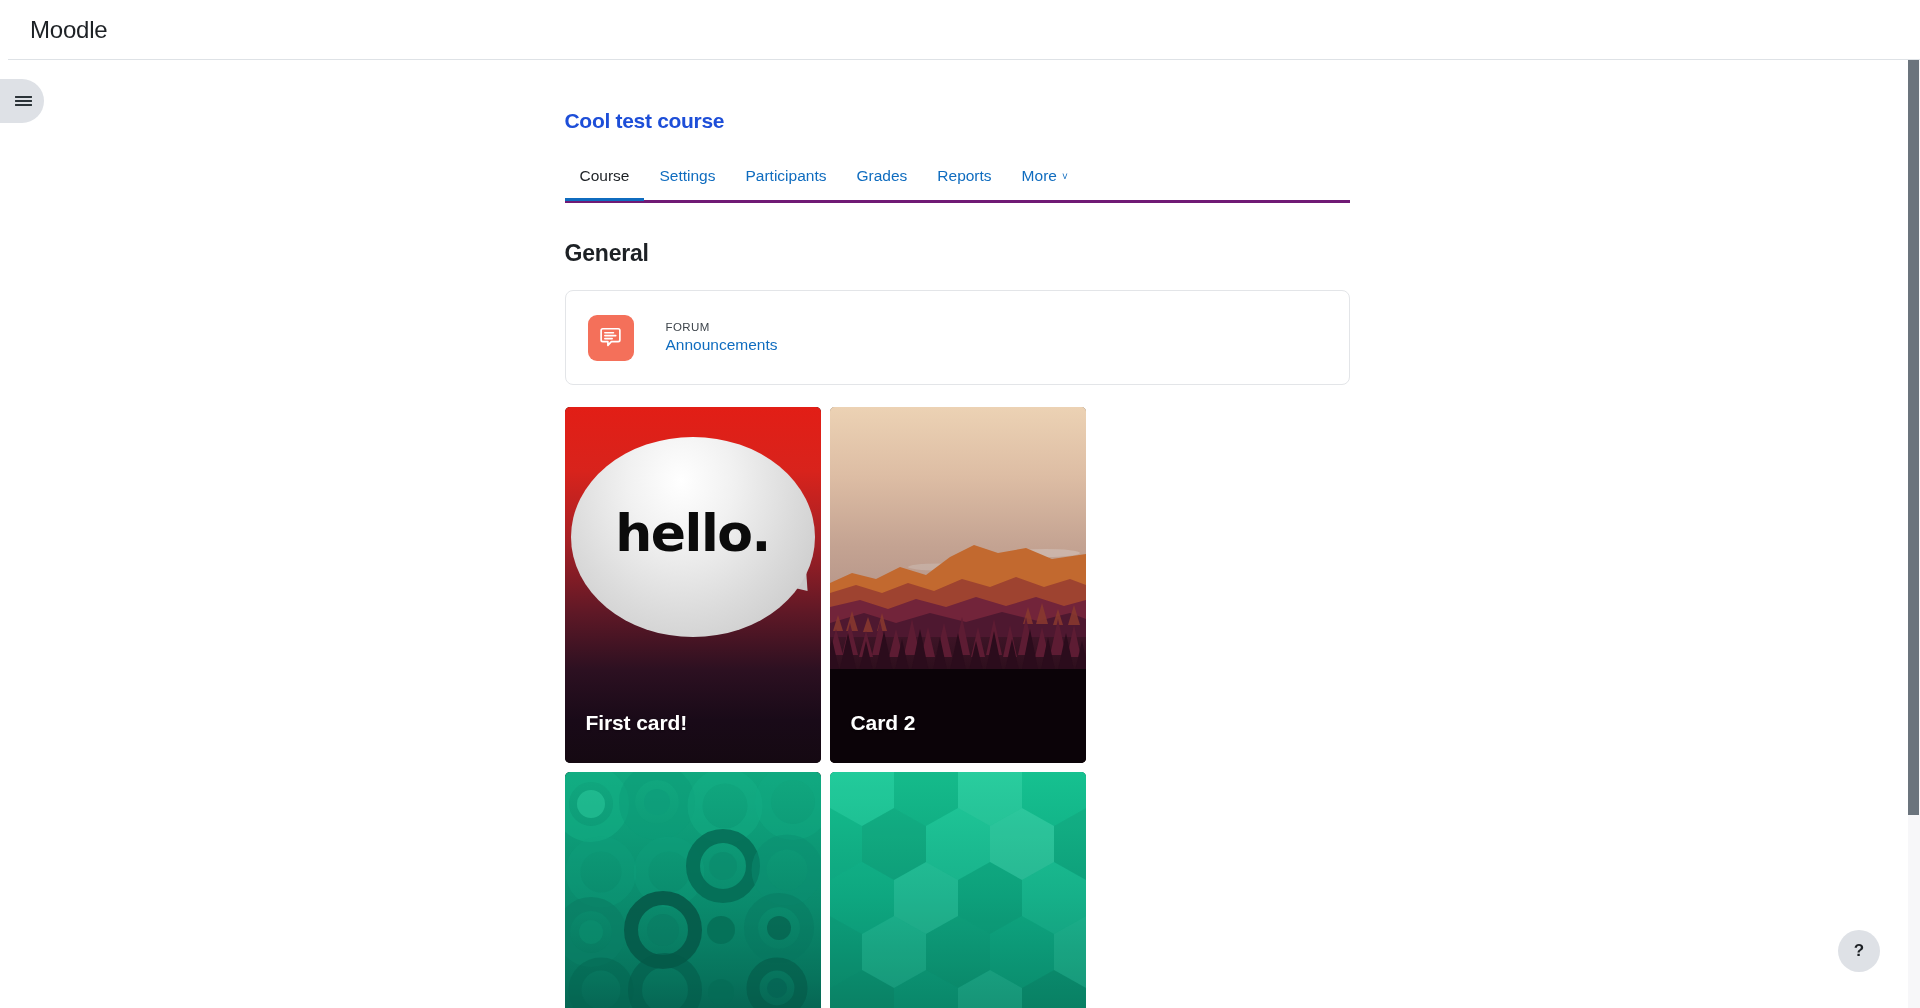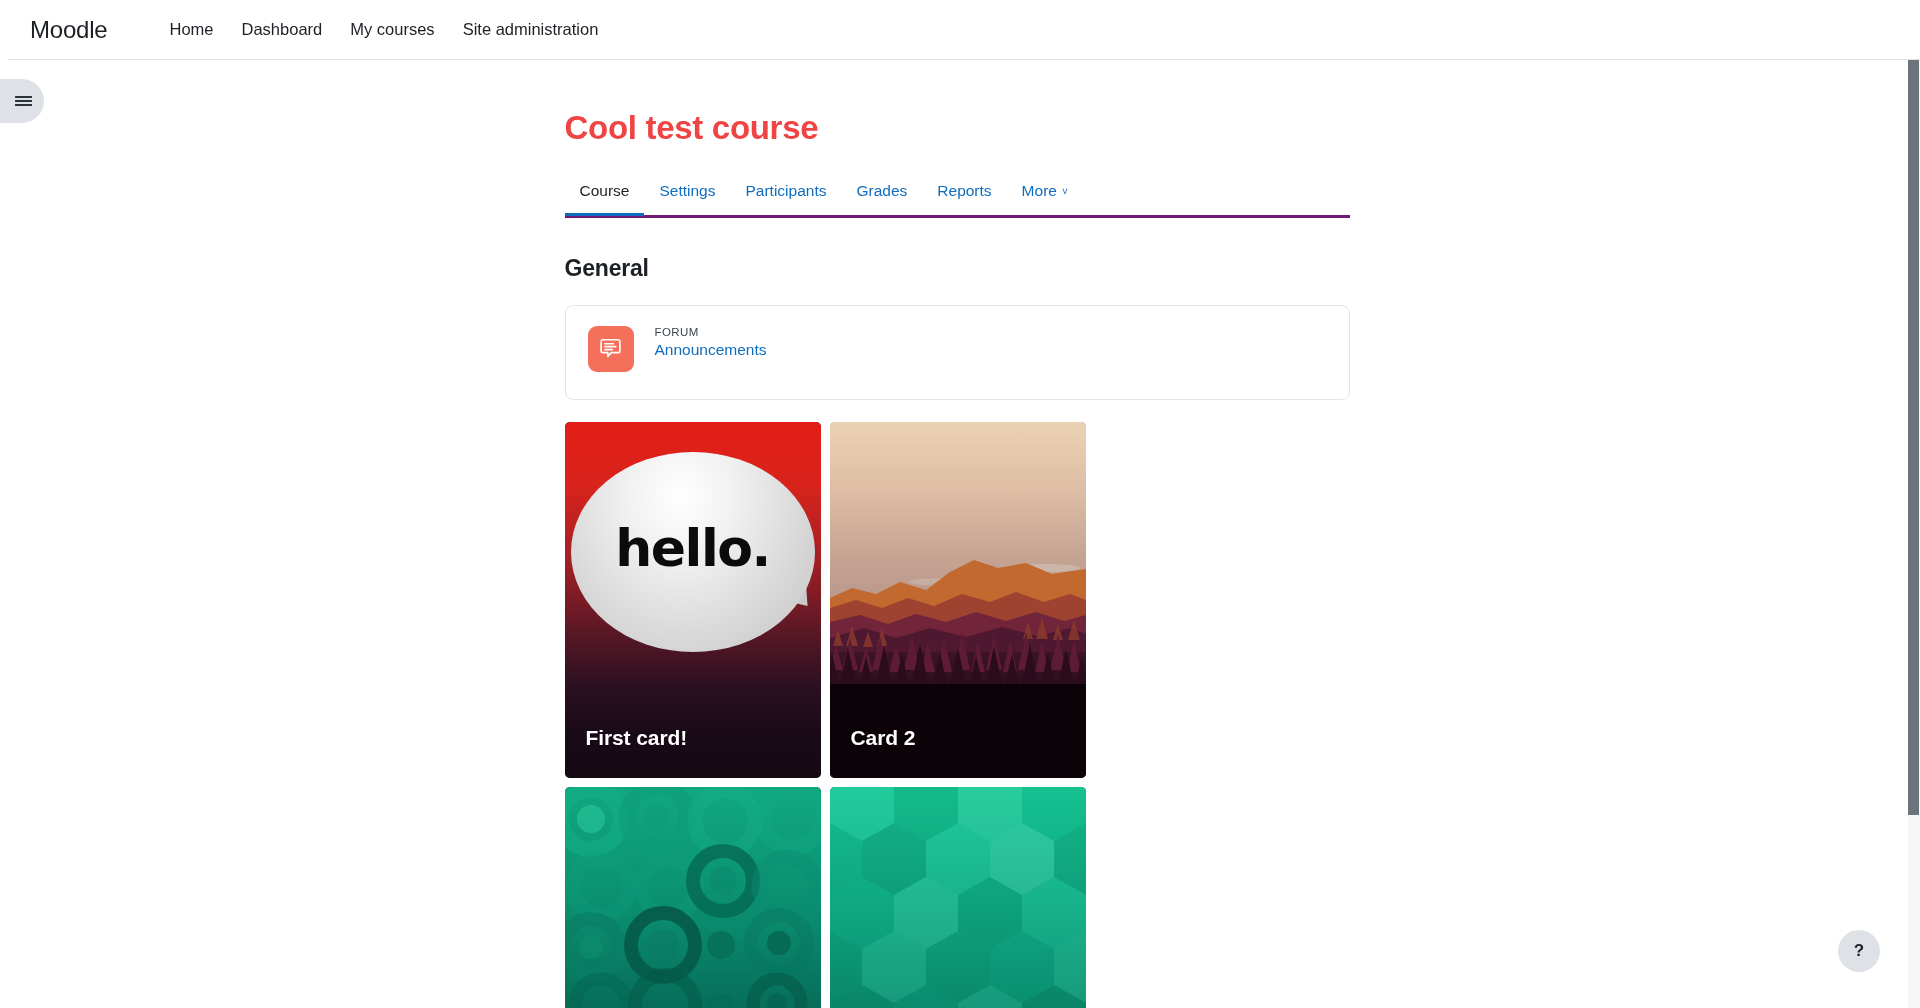--- a/index.html
+++ b/index.html
@@ -163,23 +163,23 @@
     height: 948px;
     overflow: hidden;
   }
   .content {
     width: 785px;
     margin: 0 auto;
     padding-top: 48px;
     transform: translateX(3px);
   }
   .page-title {
-    font-size: 33px;
+    font-size: 21px;
     font-weight: 700;
-    color: #ef4444;
+    color: #1d4ed8;
     letter-spacing: -0.3px;
     line-height: 1.2;
   }
 
   
   .tabs {
     margin-top: 22px;
     border-bottom: 3px solid #701a75;
     display: flex;
     align-items: flex-end;
@@ -217,22 +217,22 @@
     color: #1d2125;
     letter-spacing: -0.2px;
   }
 
   .activity-card {
     margin-top: 23px;
     border: 1px solid #e3e5e8;
     border-radius: 8px;
     padding: 20px 22px;
     display: flex;
-    align-items: flex-start;
-    gap: 21px;
+    align-items: center;
+    gap: 32px;
     background: #ffffff;
     min-height: 95px;
   }
   .activity-icon {
     width: 46px; height: 46px;
     border-radius: 9px;
     background: #f4705a;
     flex: none;
     display: flex;
     align-items: center;
@@ -376,26 +376,20 @@
     background: #6b747d;
     border-radius: 0;
   }
 </style>
 </head>
 <body>
 
 <div class="navbar">
   <a class="brand" href="#">Moodle</a>
 
-  <nav class="nav-links">
-    <a class="nav-link" href="#">Home</a>
-    <a class="nav-link" href="#">Dashboard</a>
-    <a class="nav-link" href="#">My courses</a>
-    <a class="nav-link" href="#">Site administration</a>
-  </nav>
 
 </div>
 
 <button class="drawer-toggle">
   <span class="bars">
     <span class="row">
         <i class="dot"></i>
         <i class="line"></i>
       </span>
     <span class="row">

